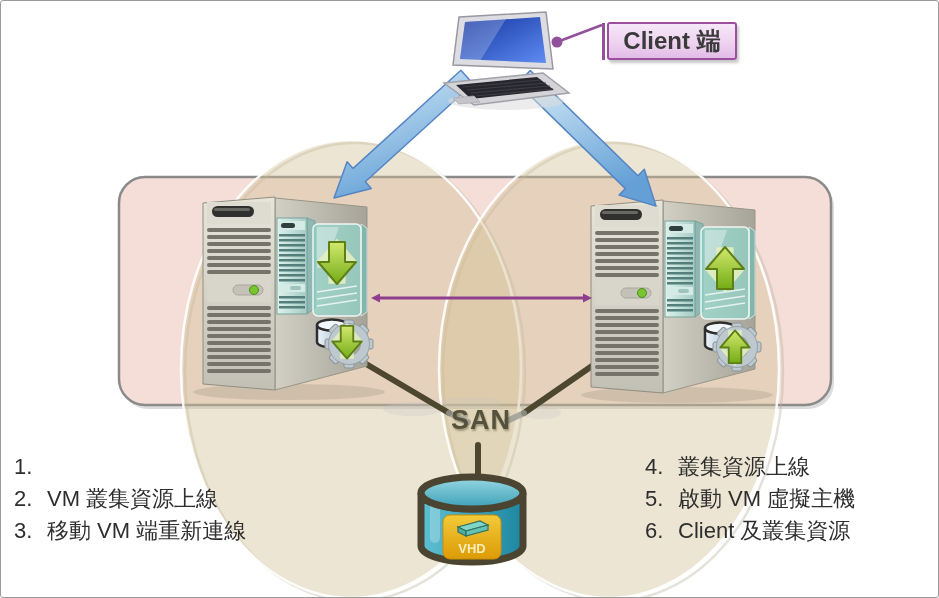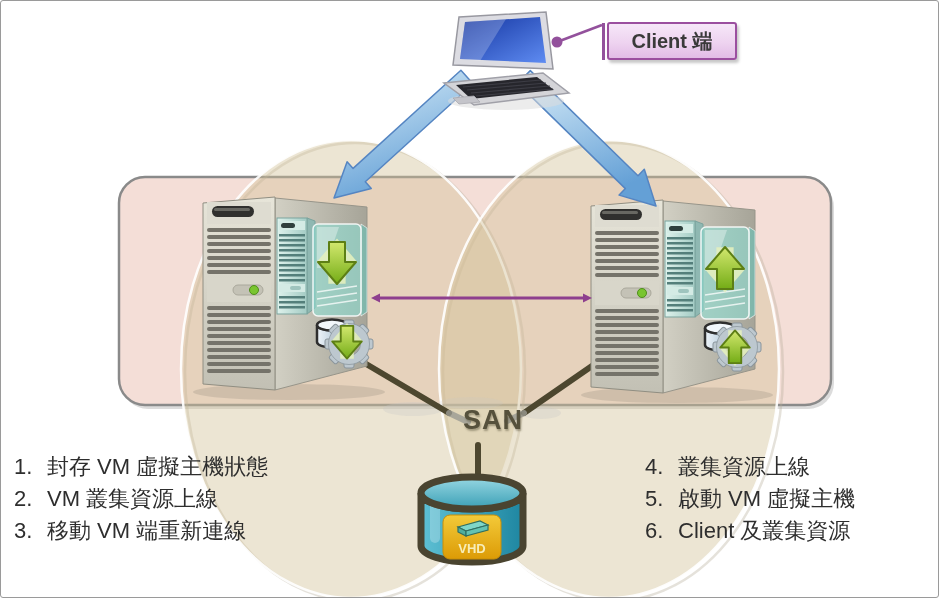--- a/index.html
+++ b/index.html
@@ -7,25 +7,25 @@
     position:relative;width:939px;height:598px;box-sizing:border-box;
     background:#ffffff;border:1px solid #9a9a9a;border-radius:3px;overflow:hidden;
     font-family:"Liberation Sans", sans-serif;
   }
   .layer{position:absolute;left:0;top:0;}
   .client-callout{
     position:absolute;left:606px;top:21px;width:130px;height:38px;
     display:flex;align-items:center;justify-content:center;
     background:linear-gradient(180deg,#f6e7f8 0%,#eed3f0 55%,#e2bce6 100%);
     border:2px solid #9b4f9f;border-radius:3px;
-    font-weight:bold;font-size:20px;color:#3a3a3a;
+    font-weight:bold;font-size:24px;color:#3a3a3a;
     box-shadow:2px 3px 3px rgba(0,0,0,0.22);box-sizing:border-box;text-align:center;
   }
   .san-label{
-    position:absolute;left:438px;top:404px;width:84px;text-align:right;
+    position:absolute;left:438px;top:404px;width:84px;text-align:center;
     font-size:27px;font-weight:bold;color:#56513c;letter-spacing:1px;
     text-shadow:1px 2px 2px rgba(80,75,50,0.45);
   }
   .steps{position:absolute;top:450px;font-size:22px;color:#2e2e2e;line-height:32px;}
   .steps-left{left:13px;}
   .steps-right{left:644px;}
   .steps .row{display:flex;}
   .steps .num{width:33px;flex:none;}
   svg text{font-family:"Liberation Sans", sans-serif;}
 </style>
@@ -252,21 +252,20 @@
 
   <div class="client-callout">
     <span>Client 端</span>
   </div>
 
   <div class="san-label">SAN</div>
 
   <div class="steps steps-left">
     <div class="row">
       <span class="num">1.</span>
-      <span class="txt">封存 VM 虛擬主機狀態</span>
     </div>
     <div class="row">
       <span class="num">2.</span>
       <span class="txt">VM 叢集資源上線</span>
     </div>
     <div class="row">
       <span class="num">3.</span>
       <span class="txt">移動 VM 端重新連線</span>
     </div>
   </div>

